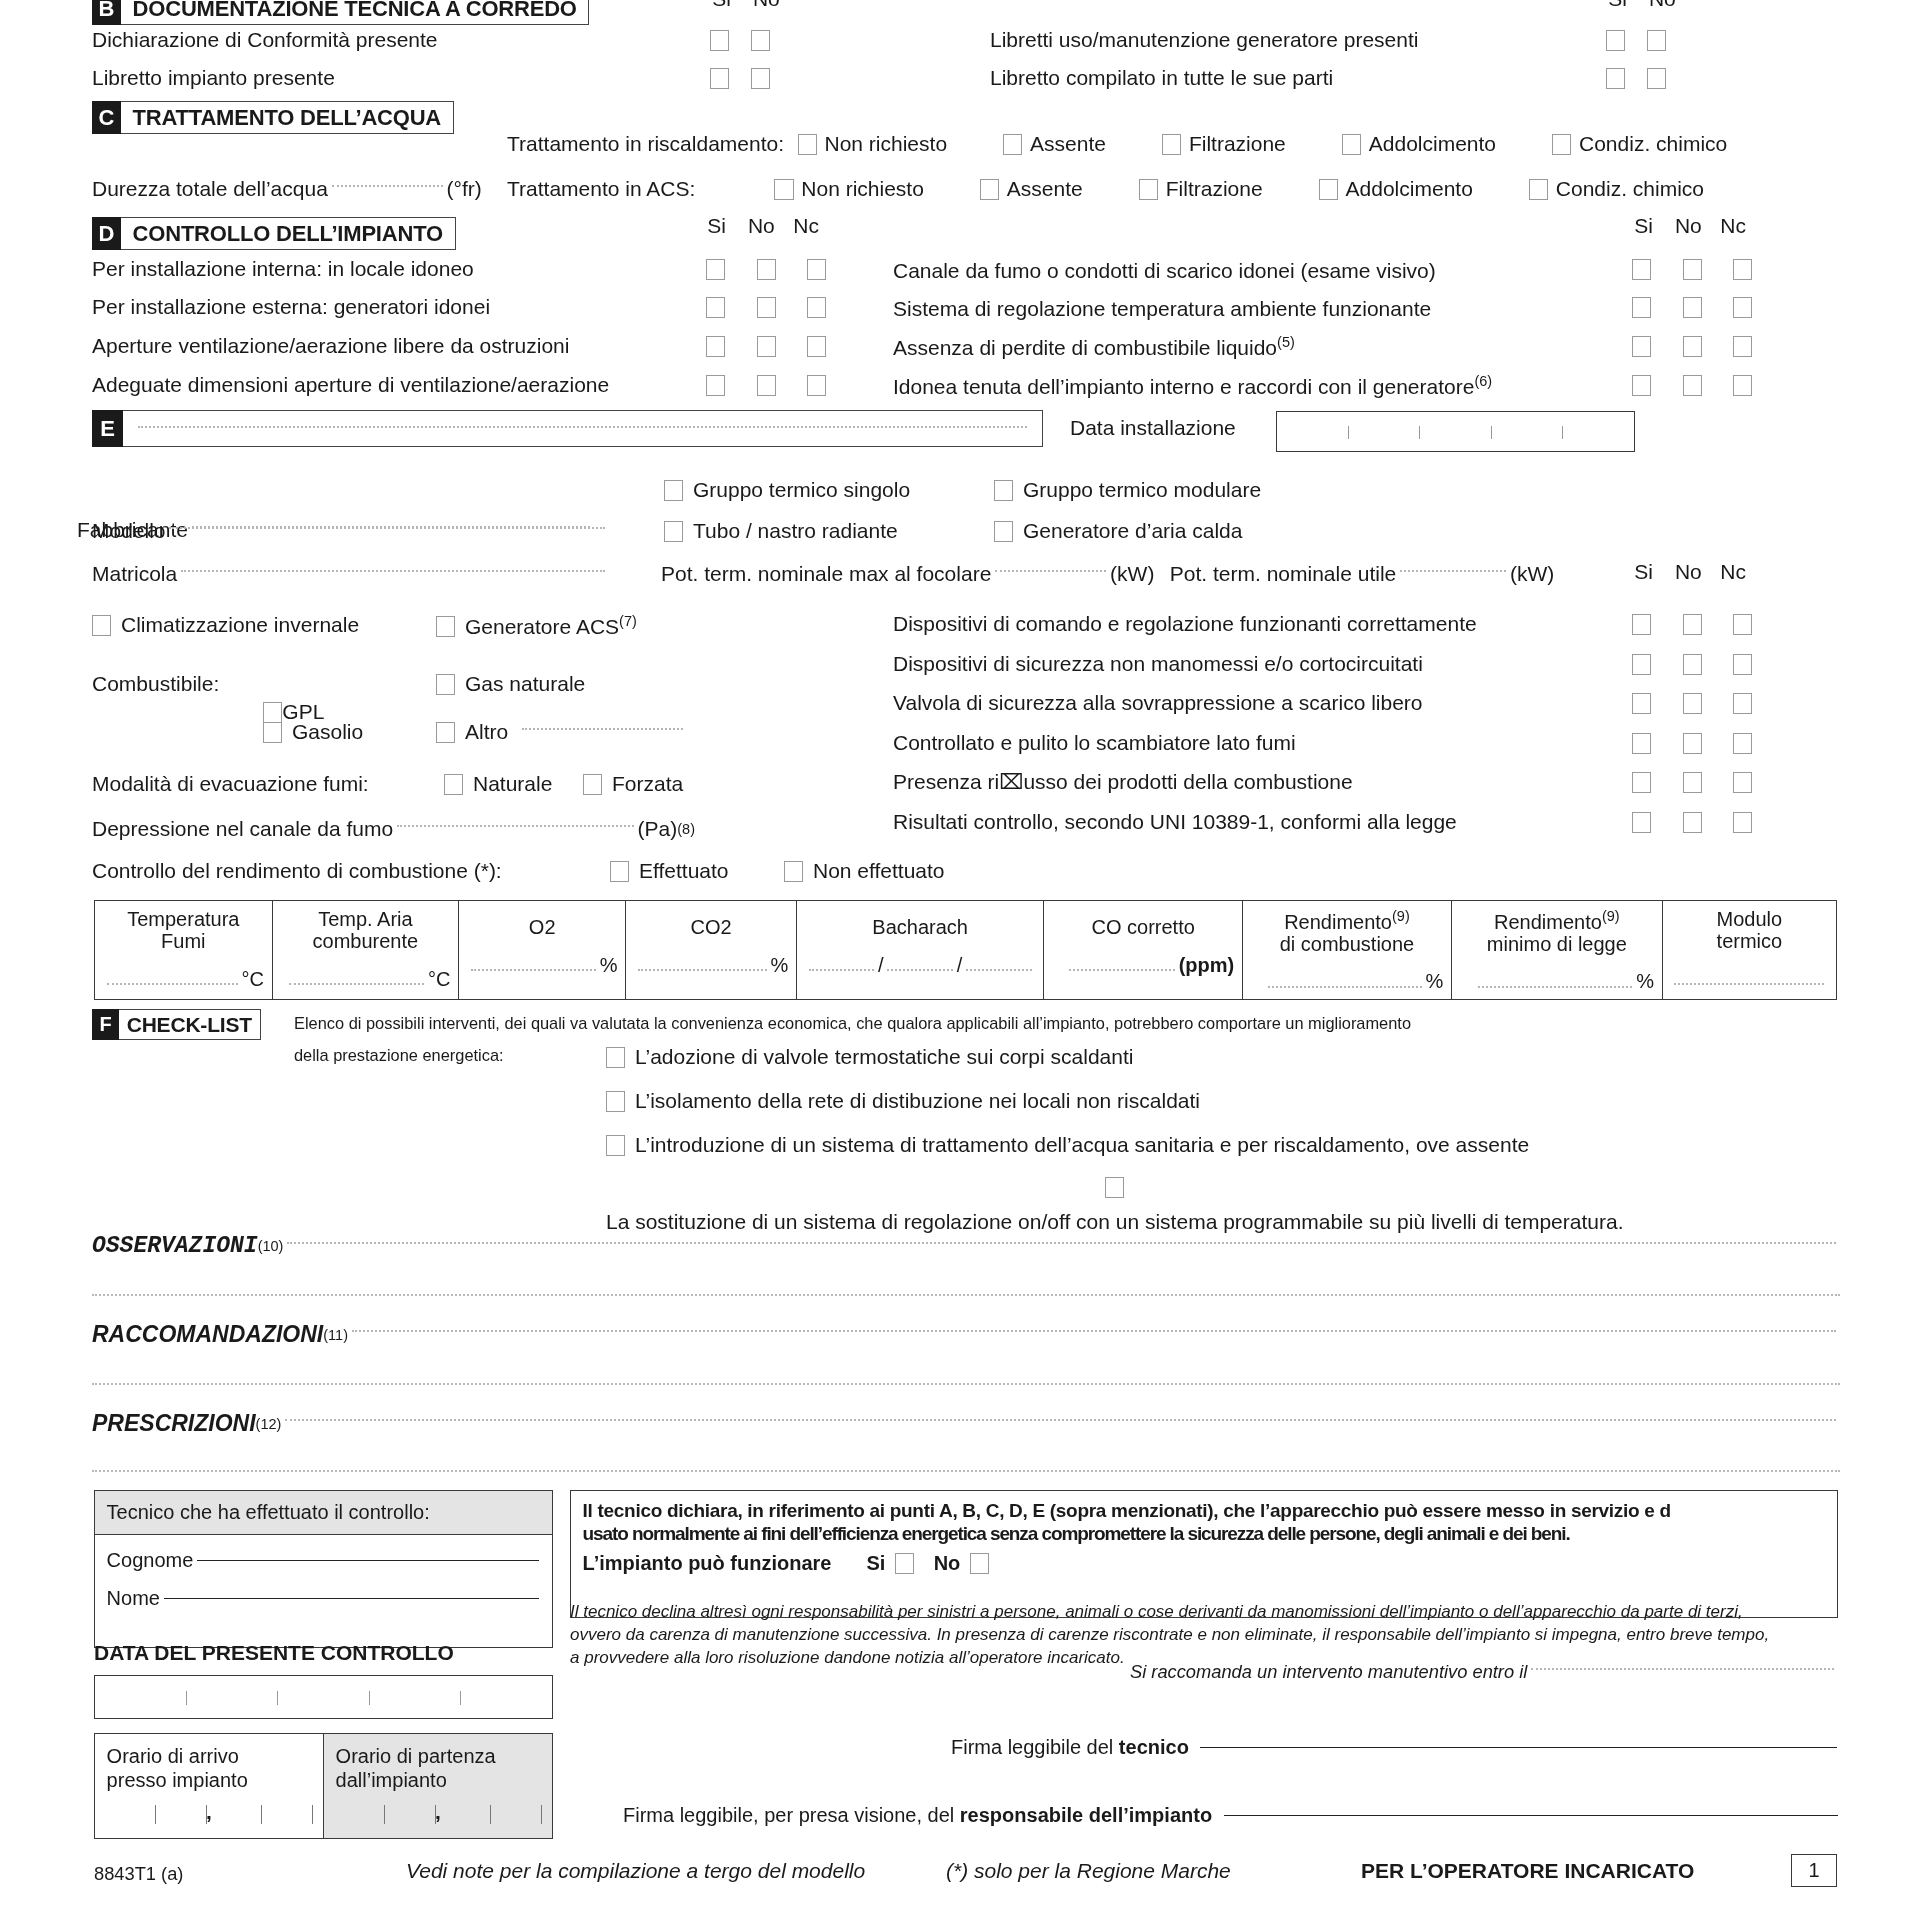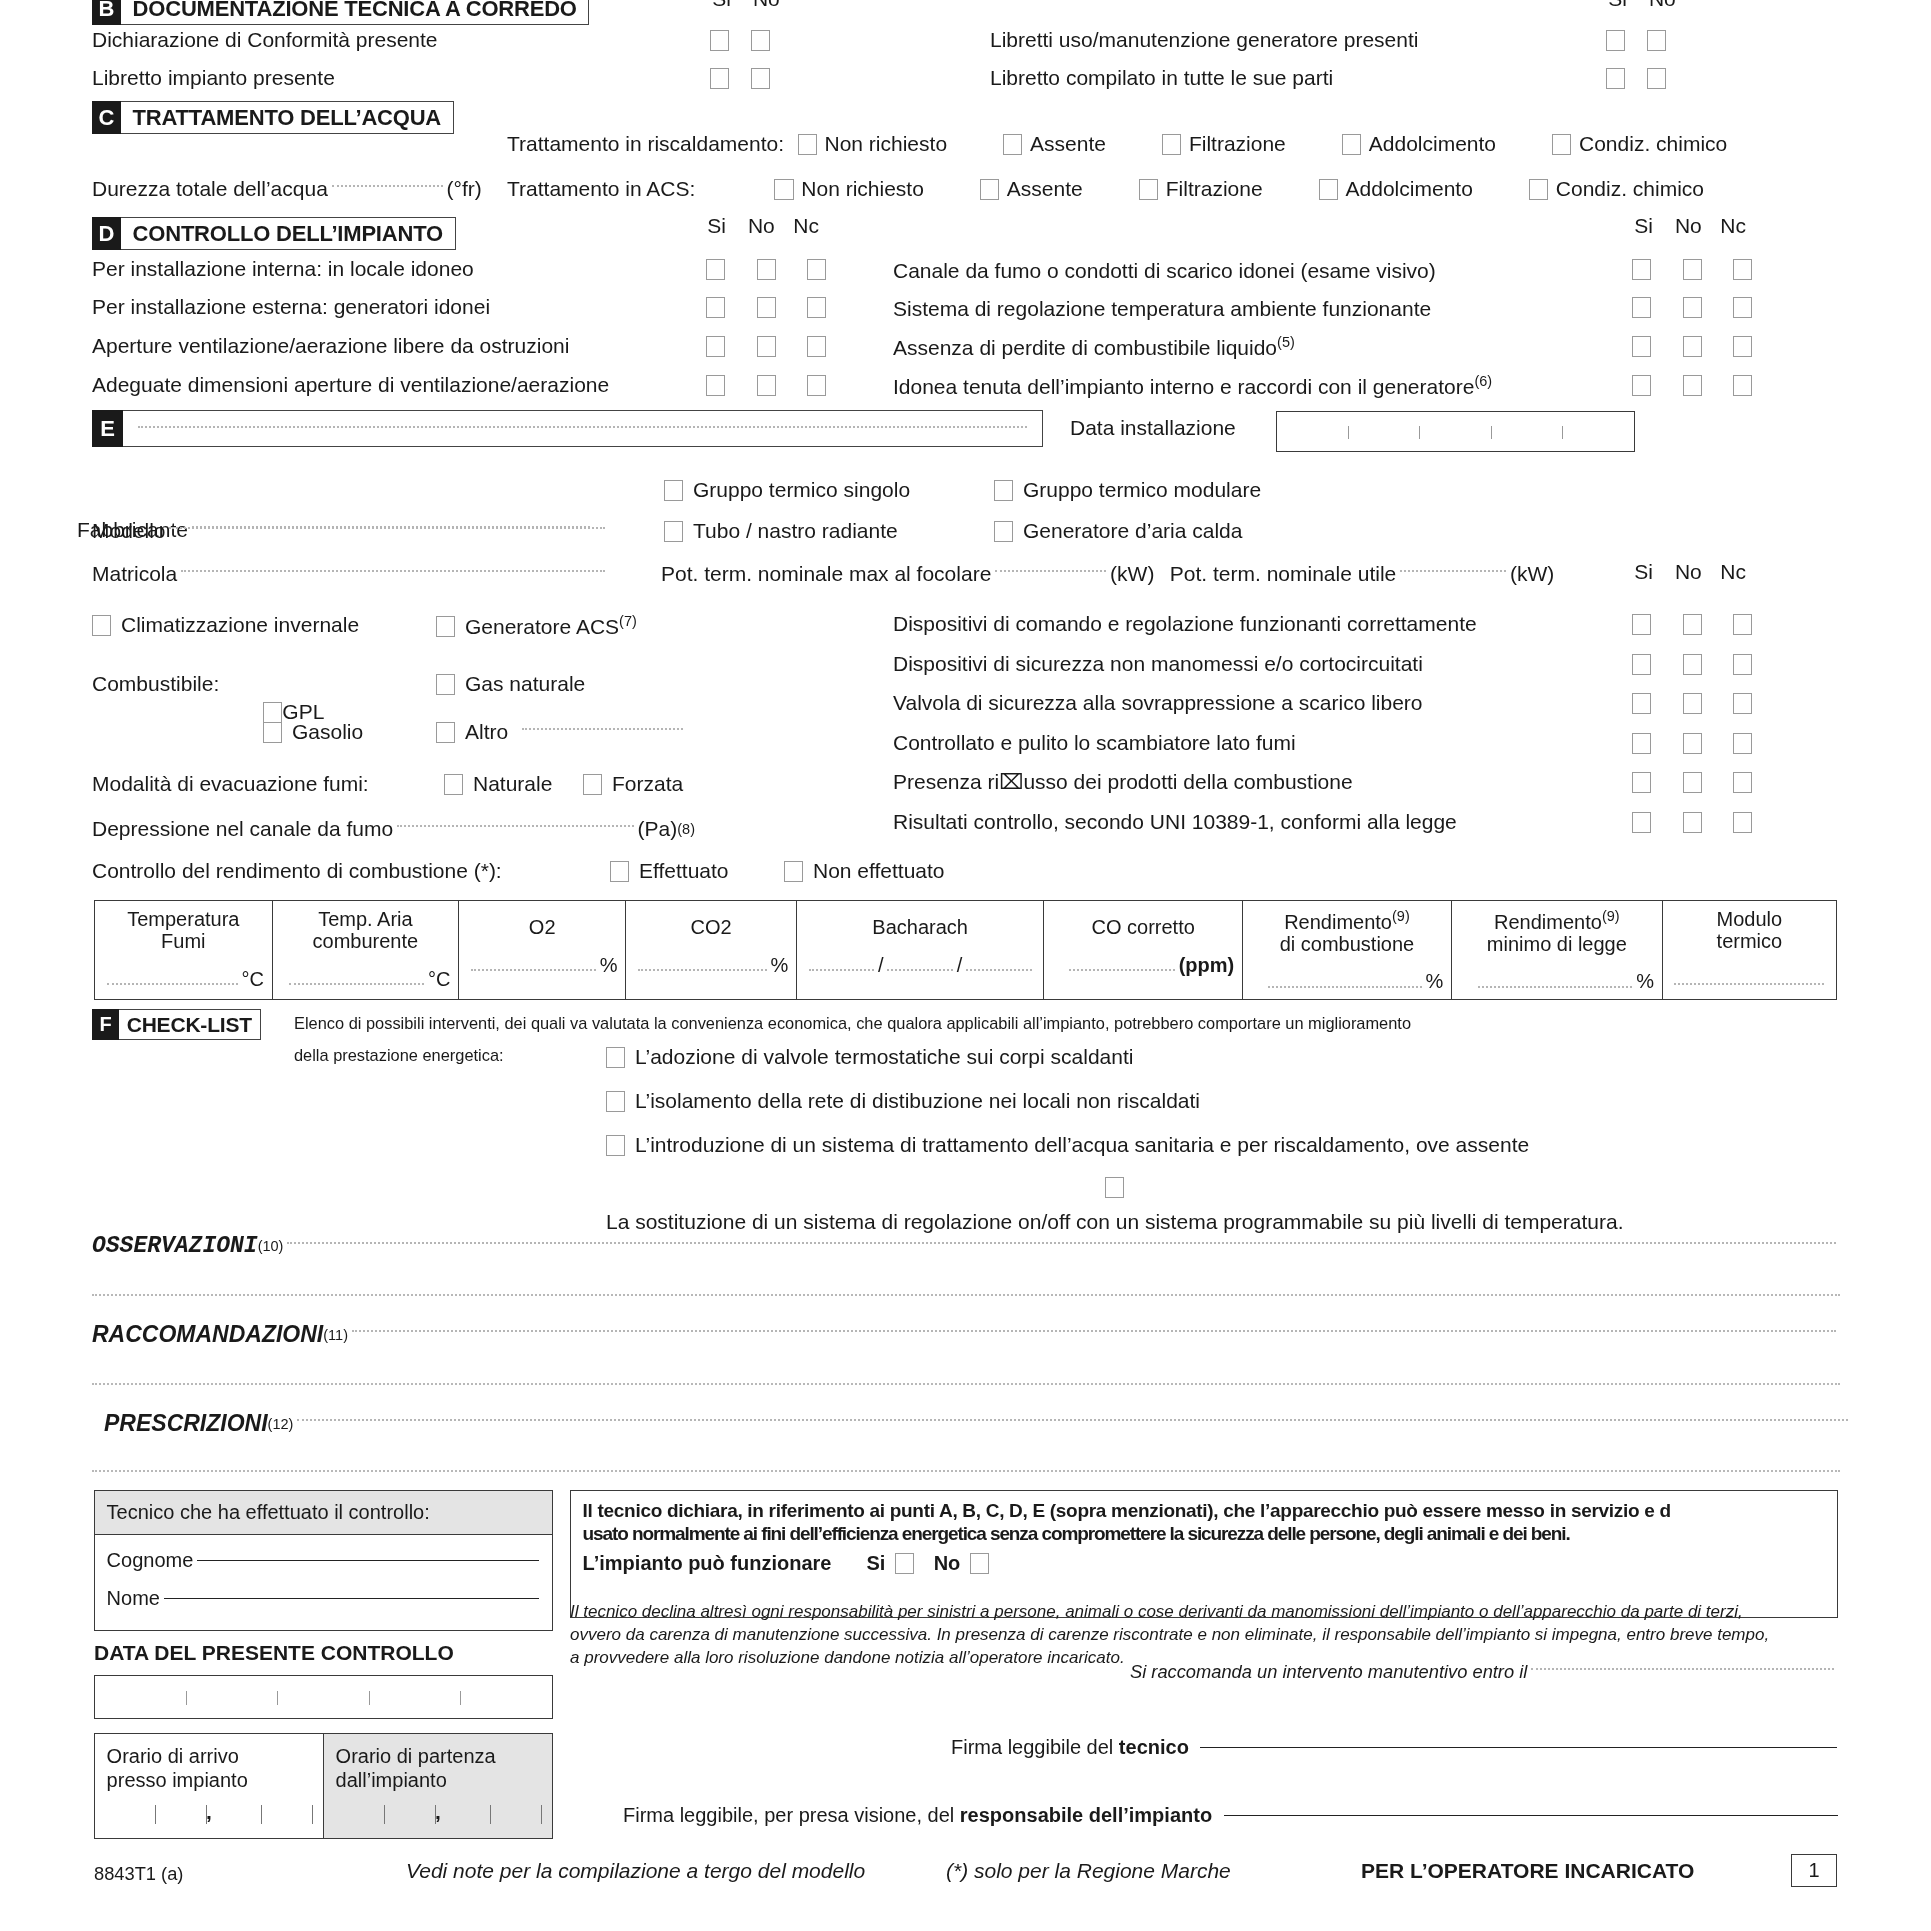--- a/index.html
+++ b/index.html
@@ -499,28 +499,28 @@
   </div>
   <div class="abs dline" style="left:92px; top:1294px; width:1748px;"></div>
 
   <div class="abs row" style="left:92px; top:1321px; width:1748px;">
     <span class="nowrap b italic" style="font-size:23px;">RACCOMANDAZIONI</span>
       <span class="sup">(11)</span>
     <span class="dots"></span>
   </div>
   <div class="abs dline" style="left:92px; top:1383px; width:1748px;"></div>
 
-  <div class="abs row" style="left:104px; top:1410px; width:1748px;justify-content:flex-end;">
+  <div class="abs row" style="left:92px; top:1410px; width:1748px;justify-content:flex-end;">
     <span class="nowrap b italic" style="font-size:23px;">PRESCRIZIONI</span>
       <span class="sup">(12)</span>
     <span class="dots"></span>
   </div>
   <div class="abs dline" style="left:92px; top:1470px; width:1748px;"></div>
 
-  <div class="abs boxed" style="left:94px; top:1490px; width:459px; height:141px;">
+  <div class="abs boxed" style="left:94px; top:1490px; width:459px; height:158px;">
     <div class="grayhdr" style="height:44px;border-bottom:1.9px solid #3a3a3a;display:flex;align-items:center;padding-left:11.6px;font-size:20px;">Tecnico che ha effettuato il controllo:</div>
     <div class="row" style="padding:13.5px 13.5px 0 11.6px;">
       <span class="nowrap" style="font-size:20px;">Cognome</span>
       <span class="line-solid" style="margin-left:3.9px;"></span>
     </div>
     <div class="row" style="padding:15.4px 13.5px 0 11.6px;">
       <span class="nowrap" style="font-size:20px;">Nome</span>
       <span class="line-solid" style="margin-left:3.9px;"></span>
     </div>
   </div>

